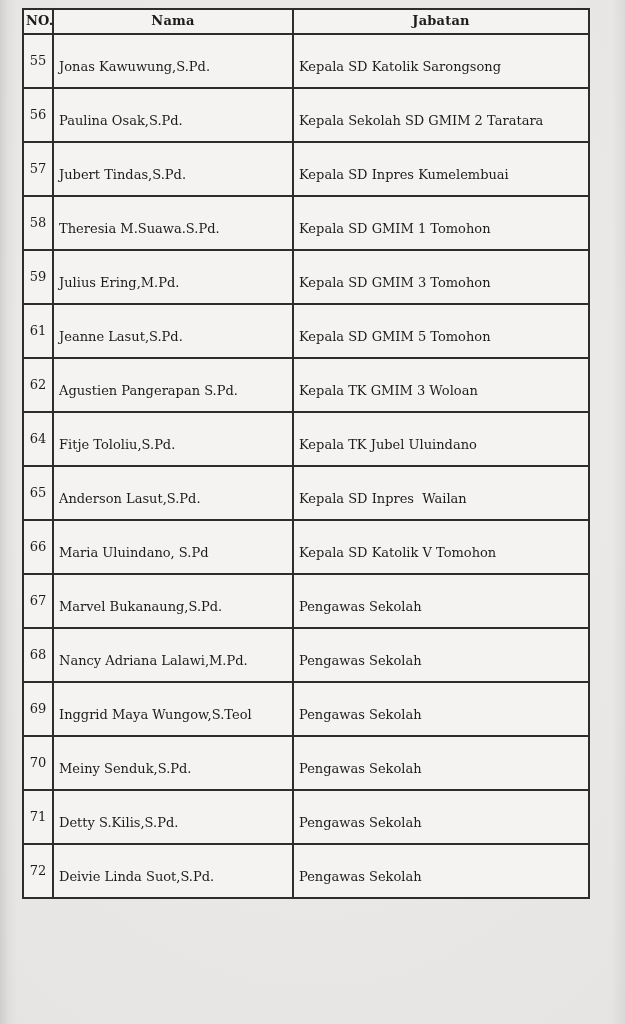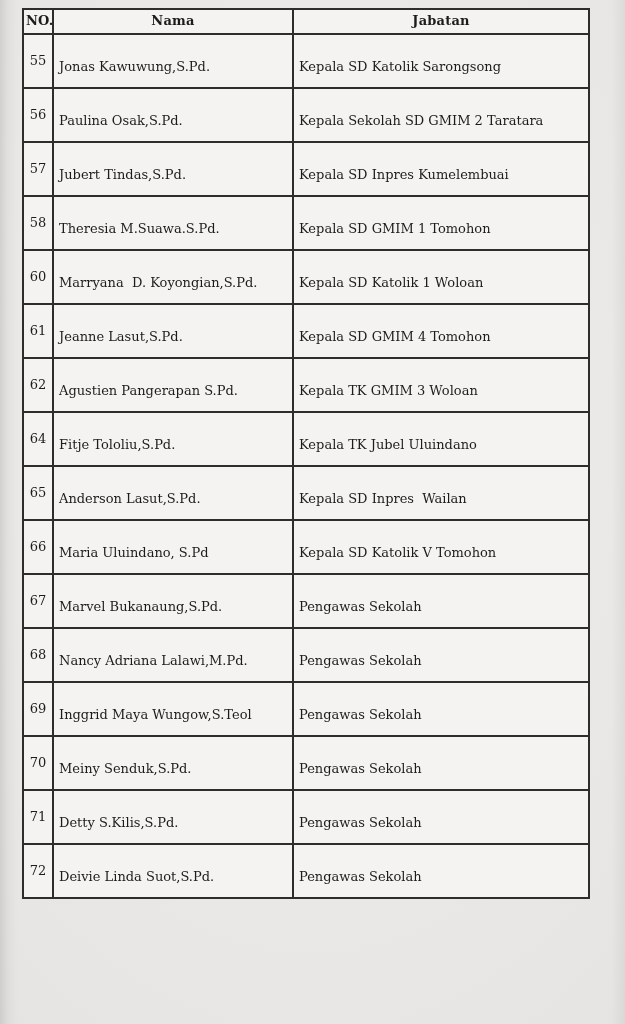--- a/index.html
+++ b/index.html
@@ -89,28 +89,28 @@
         <td class="no-cell">57</td>
         <td class="nama-cell">Jubert Tindas,S.Pd.</td>
         <td class="jabatan-cell">Kepala SD Inpres Kumelembuai</td>
       </tr>
       <tr>
         <td class="no-cell">58</td>
         <td class="nama-cell">Theresia M.Suawa.S.Pd.</td>
         <td class="jabatan-cell">Kepala SD GMIM 1 Tomohon</td>
       </tr>
       <tr>
-        <td class="no-cell">60</td>
-        <td class="nama-cell">Marryana  D. Koyongian,S.Pd.</td>
-        <td class="jabatan-cell">Kepala SD Katolik 1 Woloan</td>
+        <td class="no-cell">59</td>
+        <td class="nama-cell">Julius Ering,M.Pd.</td>
+        <td class="jabatan-cell">Kepala SD GMIM 3 Tomohon</td>
       </tr>
       <tr>
         <td class="no-cell">61</td>
         <td class="nama-cell">Jeanne Lasut,S.Pd.</td>
-        <td class="jabatan-cell">Kepala SD GMIM 4 Tomohon</td>
+        <td class="jabatan-cell">Kepala SD GMIM 5 Tomohon</td>
       </tr>
       <tr>
         <td class="no-cell">62</td>
         <td class="nama-cell">Agustien Pangerapan S.Pd.</td>
         <td class="jabatan-cell">Kepala TK GMIM 3 Woloan</td>
       </tr>
       <tr>
         <td class="no-cell">64</td>
         <td class="nama-cell">Fitje Tololiu,S.Pd.</td>
         <td class="jabatan-cell">Kepala TK Jubel Uluindano</td>

